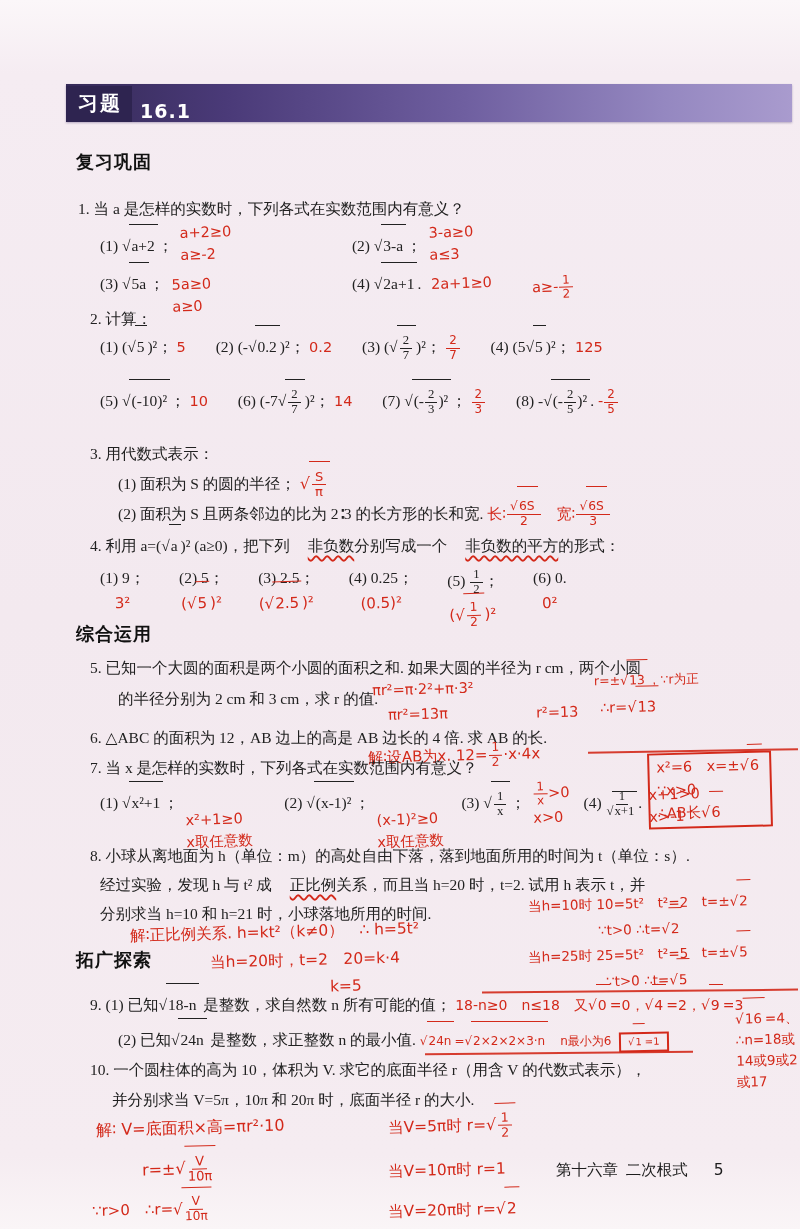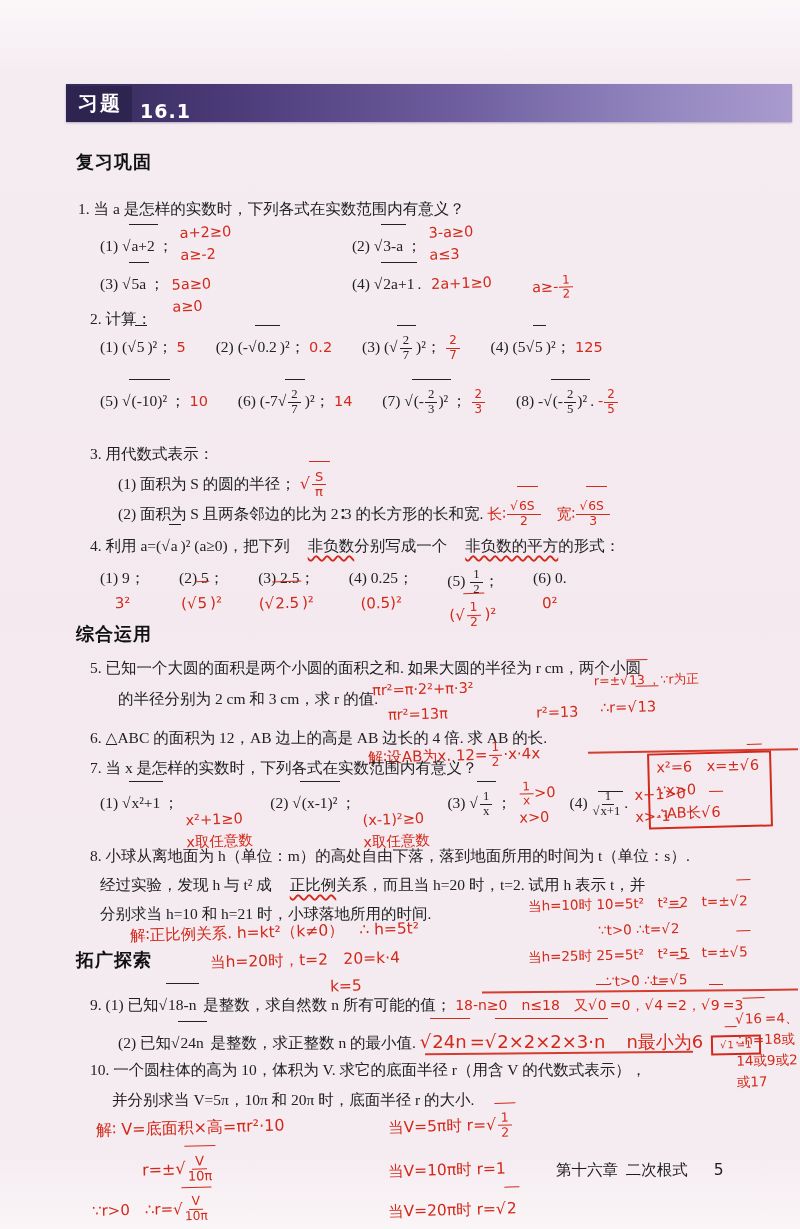--- a/index.html
+++ b/index.html
@@ -187,21 +187,21 @@
         <span>2</span>
       </span>·x·4x</span>
   <div class="ink inkabs inkbox" style="top:752px;left:648px;line-height:1.6;text-align:left">
     <div>x²=6　x=±<span class="sq"><span class="rs">√</span><span class="ov">6</span></span></div>
     <div>∵x&gt;0</div>
     <div>∴AB长<span class="sq"><span class="rs">√</span><span class="ov">6</span></span></div>
   </div>
 
   <div class="line" style="top:758px;left:90px">7. 当 x 是怎样的实数时，下列各式在实数范围内有意义？</div>
   <div class="line" style="top:790px;left:100px">
-    <span class="it" style="margin-right:14px">
+    <span class="it" style="margin-right:28px">
       <span>(1) <span class="sq"><span class="rs">√</span><span class="ov">x²+1</span></span>；</span>
       <span class="annc" style="transform:translateY(16px) rotate(-2deg)">
           <span class="ink">x²+1≥0</span>
           <span class="ink">x取任意数</span>
         </span>
     </span>
     <span class="it" style="margin-right:14px">
       <span>(2) <span class="sq"><span class="rs">√</span><span class="ov">(x-1)²</span></span>；</span>
       <span class="annc" style="transform:translateY(16px) rotate(-2deg)">
           <span class="ink">(x-1)²≥0</span>
@@ -251,21 +251,21 @@
   <div class="sec" style="top:948px;left:76px">拓广探索</div>
 
   <div class="line" style="top:995px;left:90px">
     <span>9. (1) 已知<span class="sq"><span class="rs">√</span><span class="ov">18-n</span></span> 是整数，求自然数 n 所有可能的值；</span>
     <span class="ink" style="margin-left:0;transform:rotate(-1deg);font-size:14px">18-n≥0　n≤18　又<span class="sq"><span class="rs">√</span><span class="ov">0</span></span>=0，<span class="sq"><span class="rs">√</span><span class="ov">4</span></span>=2，<span class="sq"><span class="rs">√</span><span class="ov">9</span></span>=3</span>
   </div>
   <div class="inkline" style="top:990px;left:482px;width:316px;transform:rotate(-.5deg)"></div>
 
   <div class="line" style="top:1030px;left:118px">
     <span>(2) 已知<span class="sq"><span class="rs">√</span><span class="ov">24n</span></span> 是整数，求正整数 n 的最小值.</span>
-    <span class="ink" style="transform:rotate(-1deg);font-size:18px"><span class="sq"><span class="rs">√</span><span class="ov">24n</span></span>=<span class="sq"><span class="rs">√</span><span class="ov">2×2×2×3·n</span></span>　n最小为6</span>
+    <span class="ink" style="transform:rotate(-1deg);font-size:12px"><span class="sq"><span class="rs">√</span><span class="ov">24n</span></span>=<span class="sq"><span class="rs">√</span><span class="ov">2×2×2×3·n</span></span>　n最小为6</span>
     <span class="ink inkbox" style="margin-left:4px;transform:rotate(-1deg);font-size:10px"><span class="sq"><span class="rs">√</span><span class="ov">1</span></span>=1</span>
   </div>
   <div class="inkline" style="top:1052px;left:425px;width:268px;transform:rotate(-.5deg)"></div>
   <div class="ink inkabs" style="top:1008px;left:736px;line-height:1.55;font-size:13.5px">
     <div><span class="sq"><span class="rs">√</span><span class="ov">16</span></span>=4、</div>
     <div>∴n=18或</div>
     <div>14或9或2</div>
     <div>或17</div>
   </div>
 

